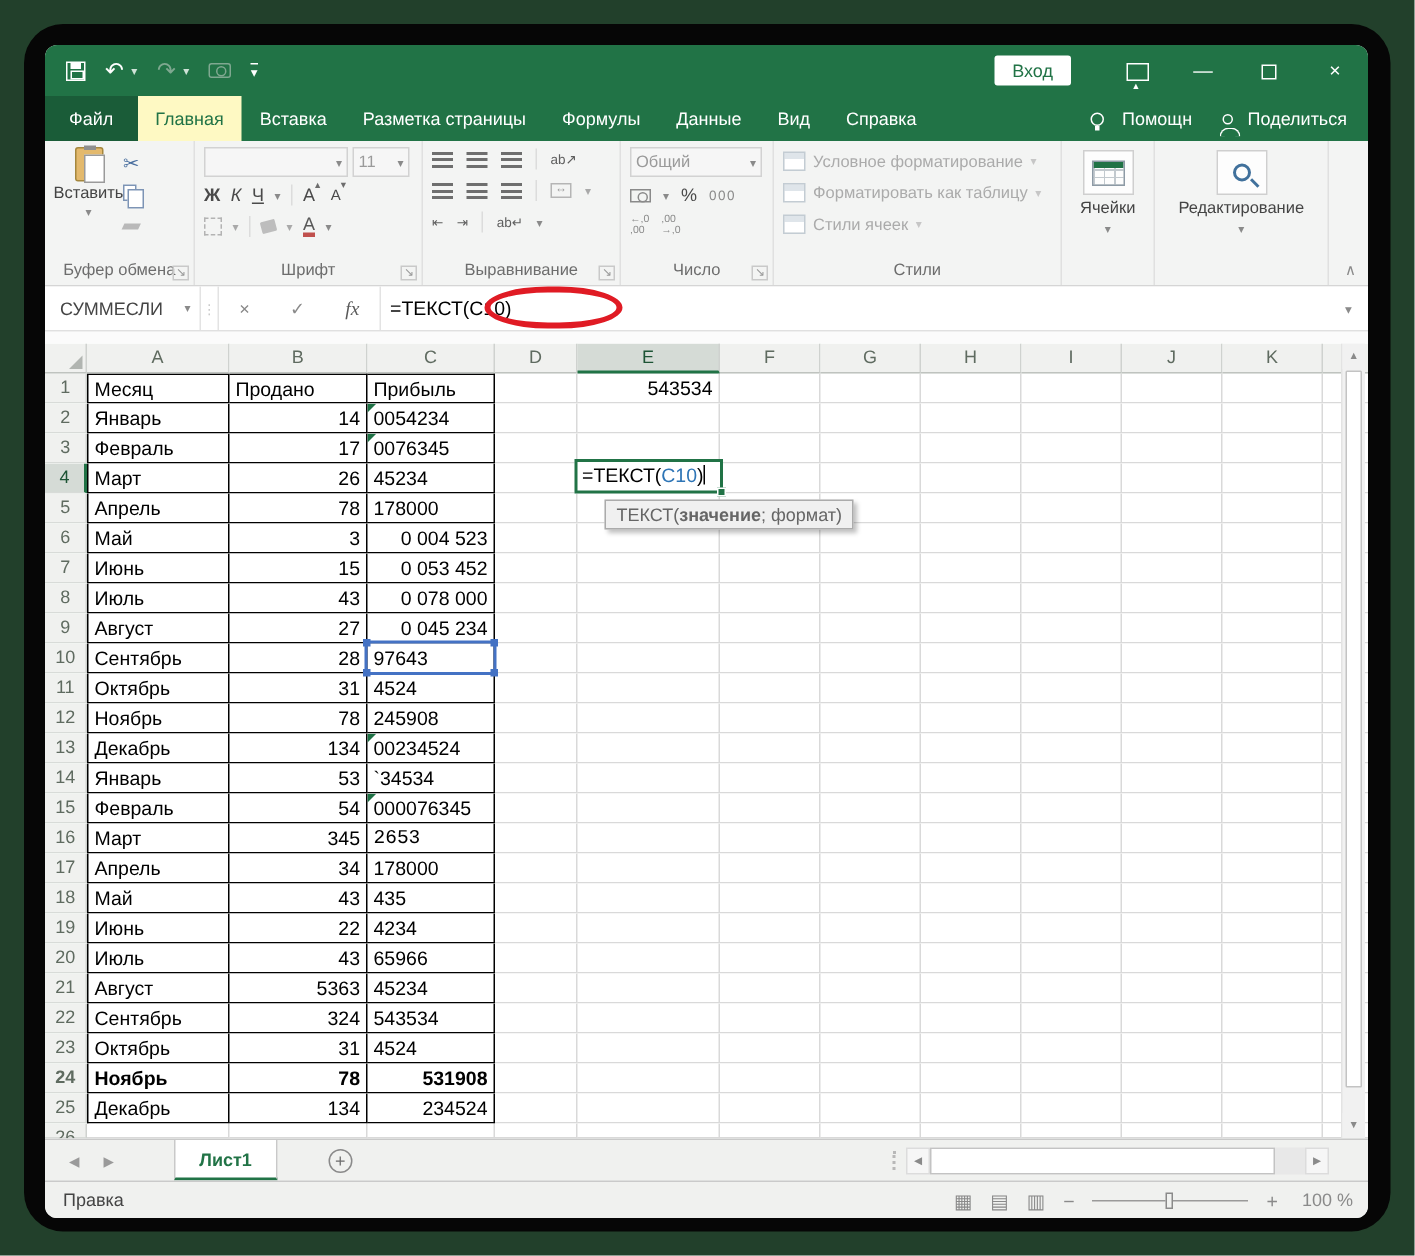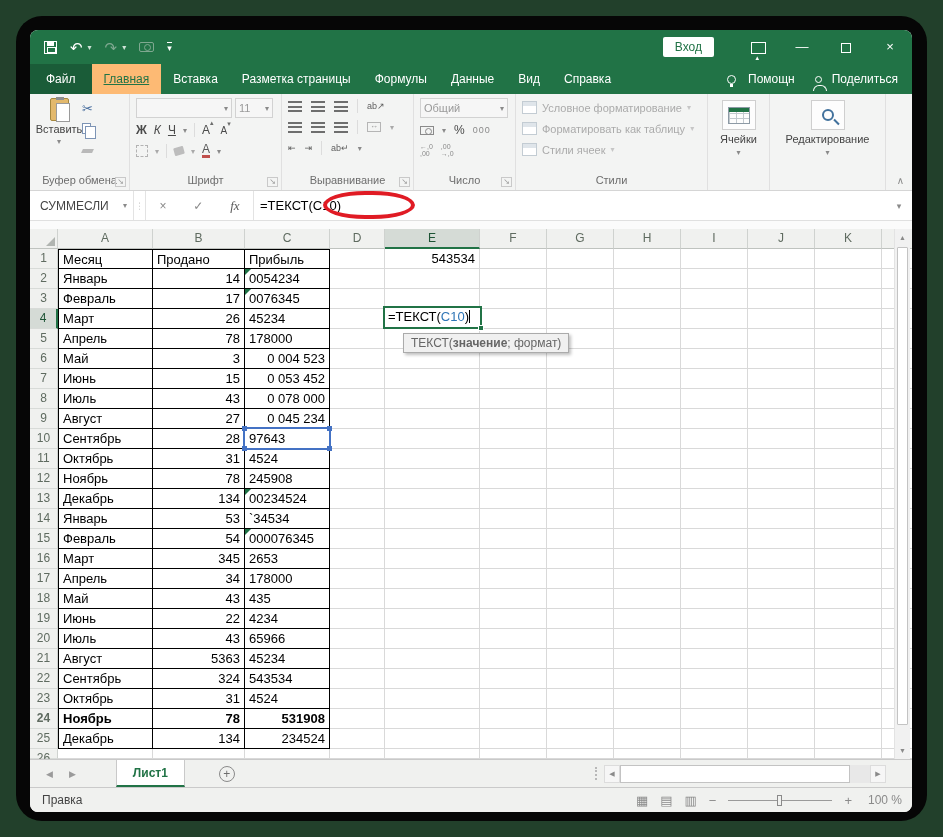--- a/index.html
+++ b/index.html
@@ -22,21 +22,21 @@
   .tb-right{margin-left:auto;display:flex;align-items:center;gap:0;z-index:2;}
   .signin{background:#fff;color:#217346;font-size:12px;padding:3px 12px;border-radius:2px;margin-right:22px;}
   .wbtn{width:44px;text-align:center;font-size:13px;color:#fff;line-height:34px;}
   .ribopt{display:inline-block;width:15px;height:12px;border:1px solid #fff;position:relative;vertical-align:middle;}
   .ribopt::after{content:"▴";position:absolute;left:4px;top:-2px;font-size:7px;color:#fff;}
   .maxbox{display:inline-block;width:10px;height:10px;border:1px solid #fff;vertical-align:middle;}
   
   .tabrow{height:30px;background:#217346;flex:0 0 auto;display:flex;align-items:stretch;color:#fff;font-size:12px;}
   .tab{padding:0 12px;display:flex;align-items:center;}
   .tab.filetab{background:#1a5c38;padding:0 16px;}
-  .tab.active{background:#fdba74;color:#217346;text-decoration:underline;}
+  .tab.active{background:#fef9c3;color:#217346;}
   .tabs-right{margin-left:auto;display:flex;align-items:center;gap:6px;padding-right:14px;}
   .bulb{width:9px;height:9px;border:1.5px solid #fff;border-radius:50%;position:relative;display:inline-block;}
   .bulb::after{content:"";position:absolute;left:2px;top:8px;width:3px;height:3px;background:#fff;}
   .person{width:7px;height:7px;border:1.5px solid #fff;border-radius:50%;position:relative;display:inline-block;margin-right:4px;}
   .person::after{content:"";position:absolute;left:-3px;top:8px;width:12px;height:5px;border:1.5px solid #fff;border-bottom:none;border-radius:6px 6px 0 0;}
   .tabs-right .lbl{margin-left:6px;}
   
   .ribbon{height:97px;background:#f3f4f3;flex:0 0 auto;display:flex;border-bottom:1px solid #d5d5d5;position:relative;}
   .rgroup{display:flex;flex-direction:column;border-right:1px solid #e0e0e0;flex:0 0 auto;}
   .rbody{flex:1;display:flex;padding:4px 4px 0 6px;}
@@ -633,21 +633,21 @@
           <div class="gcell" style="width: 67px;"></div>
           <div class="gcell" style="width: 67px;"></div>
           <div class="gcell" style="width: 67px;"></div>
           <div class="gcell" style="width: 67px;"></div>
           <div class="gfill"></div>
         </div>
         <div class="grow" style="height: 20px;">
           <div class="rh">16</div>
           <div class="gcell tb tbl al" style="width: 95px;">Март</div>
           <div class="gcell tb ar" style="width: 92px;">345</div>
-          <div class="gcell tb al" style="width: 85px;">2653</div>
+          <div class="gcell tb al" style="width: 85px; font-family: Liberation Mono, monospace;">2653</div>
           <div class="gcell" style="width: 55px;"></div>
           <div class="gcell" style="width: 95px;"></div>
           <div class="gcell" style="width: 67px;"></div>
           <div class="gcell" style="width: 67px;"></div>
           <div class="gcell" style="width: 67px;"></div>
           <div class="gcell" style="width: 67px;"></div>
           <div class="gcell" style="width: 67px;"></div>
           <div class="gcell" style="width: 67px;"></div>
           <div class="gfill"></div>
         </div>

